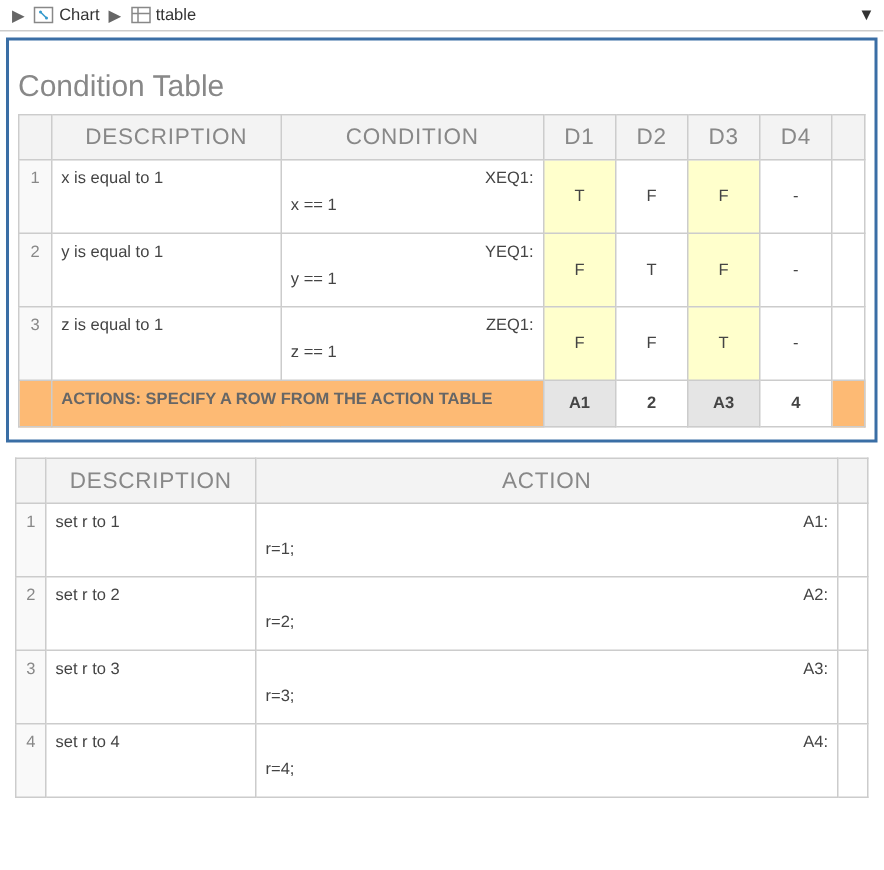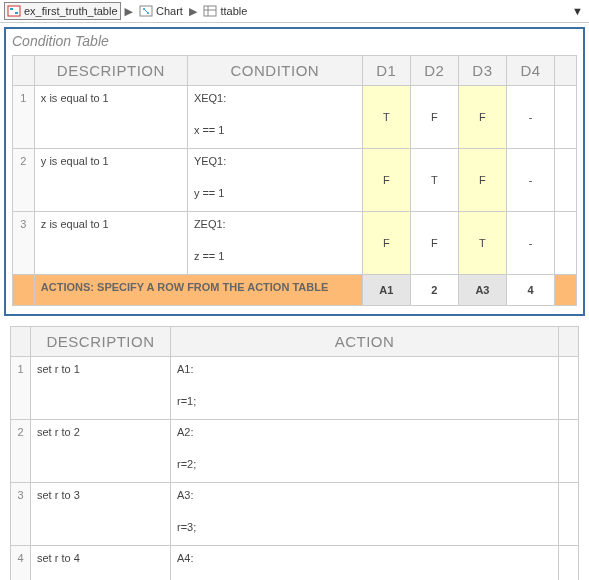--- a/index.html
+++ b/index.html
@@ -44,24 +44,23 @@
   .panel {
     margin: 4px;
   }
   .panel.conditions {
     border: 2px solid #3a6ea5;
   }
   .panel.actions {
     margin-top: 10px;
   }
   .panel-title {
-    font-size: 14px;
+    font-size: 20px;
     color: #888;
-    padding: 4px 6px 6px;
-    font-style: italic;
+    padding: 20px 6px 6px;
   }
   table {
     border-collapse: collapse;
     width: calc(100% - 12px);
     margin: 0 6px 8px;
   }
   th {
     background: #f3f3f3;
     color: #888;
     font-weight: normal;
@@ -86,38 +85,28 @@
   }
   .cond-table td.desc { width: 140px; }
   .cond-table td.cond { width: 160px; }
   .cond-table td.d { width: 44px; text-align: center; vertical-align: middle; padding: 6px 0; }
   .cond-table td.hilite { background: #ffffcc; }
   .actions-row td { background: #fdba74; font-weight: bold; color: #666; font-size: 11px; }
   .actions-row td.d { background: #fff; color: #444; }
   .actions-row td.hilite { background: #e5e5e5; }
   .action-table td.desc { width: 140px; }
   .action-table td.act { }
-  .cond-line1 { display:block; }
-  .cond-line2 { display:block; margin-top: 20px; }
+  .cond-line1 { display:block;text-align:right; }
+  .cond-line2 { display:block; margin-top: 6px; }
   th.end, td.end { border-right: 1px solid #ccc; width: 20px; }
 </style>
 </head>
 <body>
 
 <div class="breadcrumb">
-  <span class="crumb active">
-    <span class="icon">
-      <svg viewBox="0 0 14 14">
-          <rect x="1" y="2" width="12" height="10" fill="#fff" stroke="#c33" stroke-width="1"></rect>
-          <rect x="3" y="4" width="3" height="2" fill="#39c"></rect>
-          <rect x="8" y="8" width="3" height="2" fill="#39c"></rect>
-        </svg>
-    </span>
-    <span>ex_first_truth_table</span>
-  </span>
   <span class="sep">▶</span>
   <span class="crumb">
     <span class="icon">
       <svg viewBox="0 0 14 14">
           <rect x="1" y="2" width="12" height="10" fill="#fff" stroke="#888" stroke-width="1"></rect>
           <circle cx="5" cy="5" r="1" fill="#39c"></circle>
           <circle cx="9" cy="9" r="1" fill="#39c"></circle>
           <line x1="5" y1="5" x2="9" y2="9" stroke="#39c"></line>
         </svg>
     </span>

